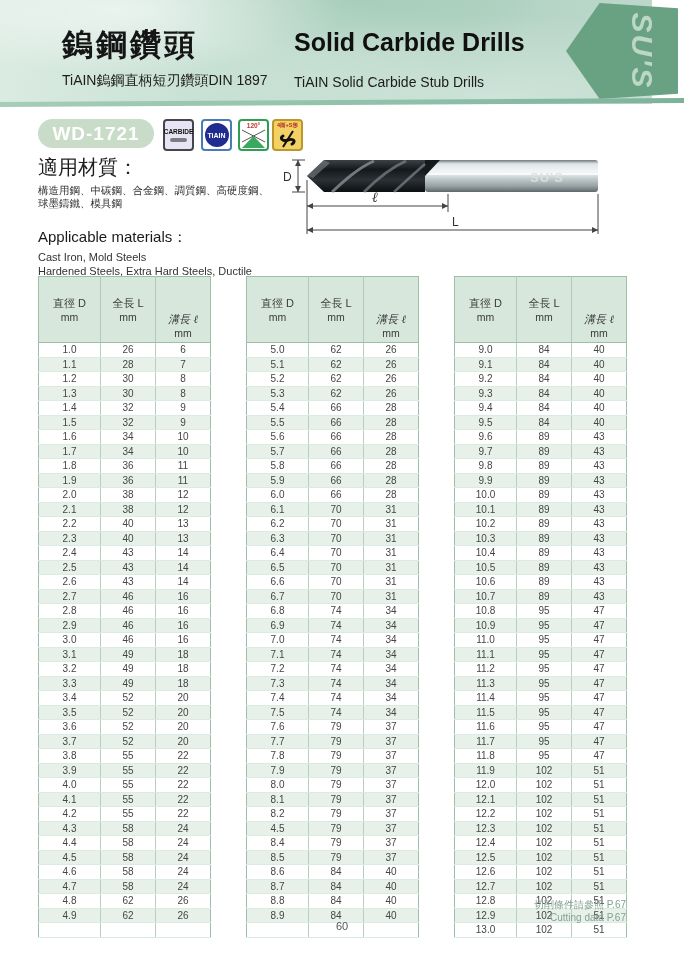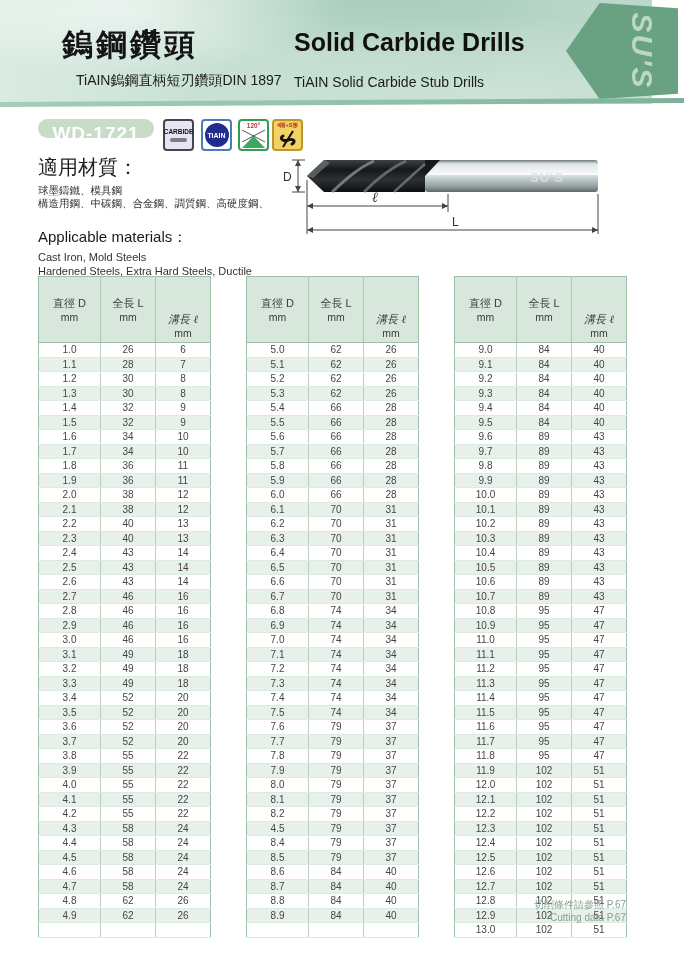--- a/index.html
+++ b/index.html
@@ -12,29 +12,29 @@
   .header::before{content:"";position:absolute;left:0;top:0;width:100%;height:100%;
           background:
             radial-gradient(ellipse 320px 90px at 18% 10%,rgba(255,255,255,.55),rgba(255,255,255,0) 70%),
             radial-gradient(ellipse 420px 120px at 75% 95%,rgba(255,255,255,.35),rgba(255,255,255,0) 70%),
             radial-gradient(ellipse 300px 80px at 55% 0%,rgba(143,191,166,.45),rgba(143,191,166,0) 70%);}
   .header-edge{position:absolute;left:0;top:100px;width:684px;height:5px;
           background:linear-gradient(90deg,#a5cdb8,#8fc0a9 60%,#7db29a);transform:skewY(-0.35deg);}
   .title-zh{position:absolute;left:62px;top:24px;font-size:31px;font-weight:bold;color:#151515;
             letter-spacing:3px;font-family:"DejaVu Serif",serif;}
   .title-en{position:absolute;left:294px;top:28px;font-size:25px;font-weight:bold;color:#101010;}
-  .sub-zh{position:absolute;left:76px;top:72px;font-size:14px;color:#1c1c1c;}
+  .sub-zh{position:absolute;left:62px;top:72px;font-size:14px;color:#1c1c1c;}
   .sub-en{position:absolute;left:294px;top:74px;font-size:14px;color:#1c1c1c;}
   .brand-hex{position:absolute;right:-26px;top:0px;width:112px;height:102px;background:#69a183;
              clip-path:polygon(0% 50%,30% 3%,100% 8%,100% 92%,30% 97%);}
   .brand-hex span{position:absolute;left:38px;top:50%;transform:translateY(-50%) rotate(90deg);
              font-size:30px;font-weight:bold;font-style:italic;color:#bcd7c5;letter-spacing:2px;}
 
   
-  .pill{position:absolute;left:38px;top:119px;width:116px;height:19px;border-radius:15px;
+  .pill{position:absolute;left:38px;top:119px;width:116px;height:29px;border-radius:15px;
         background:#c9dcc8;color:#ffffff;font-weight:bold;font-size:19px;text-align:center;
         line-height:29px;letter-spacing:1px;}
   .ibox{position:absolute;top:119px;width:31px;height:32px;border-radius:4px;box-sizing:border-box;
         display:flex;flex-direction:column;align-items:center;justify-content:center;}
   .ibox.carbide{left:163px;border:2px solid #45454f;background:#e7e5f3;}
   .ibox.carbide .lbl{font-size:6.5px;font-weight:bold;color:#111;}
   .ibox.carbide .bar{width:17px;height:4px;border-radius:2px;background:#7c7c84;margin-top:3px;}
   .ibox.tialn{left:201px;border:2px solid #4a7cb8;background:#fff;}
   .ibox.tialn .circ{width:24px;height:24px;border-radius:50%;background:#202d8e;
         display:flex;align-items:center;justify-content:center;}
@@ -110,22 +110,22 @@
   <div class="ibox grind">
     <span class="lbl">4面+S形</span>
     <svg width="20" height="20" viewBox="0 0 20 20">
       <line x1="15" y1="2" x2="5" y2="18" stroke="#111" stroke-width="2"></line>
       <path d="M5,7 C1,9 5,13 10,11 C16,9 18,13 14,15" fill="none" stroke="#111" stroke-width="3" stroke-linecap="round"></path>
     </svg>
   </div>
 
   <div class="materials">
     <div class="mat-h-zh">適用材質：</div>
+    <div class="mat-zh">構造用鋼、中碳鋼、合金鋼、調質鋼、高硬度鋼、</div>
     <div class="mat-zh">球墨鑄鐵、模具鋼</div>
-    <div class="mat-zh">構造用鋼、中碳鋼、合金鋼、調質鋼、高硬度鋼、</div>
     <div class="mat-h-en">Applicable materials：</div>
     <div class="mat-en">Cast Iron, Mold Steels</div>
     <div class="mat-en">Hardened Steels, Extra Hard Steels, Ductile</div>
   </div>
 
   <svg style="position:absolute;left:282px;top:146px;" width="398" height="118" viewBox="0 0 398 118">
     <defs>
       <linearGradient id="shankG" x1="0" y1="0" x2="0" y2="1">
         <stop offset="0" stop-color="#6f797c"></stop>
         <stop offset="0.12" stop-color="#dfe5e6"></stop>
@@ -866,14 +866,15 @@
           <td>102</td>
           <td>51</td>
         </tr>
       </tbody>
   </table>
 
   <div class="cut-note">
     <div>切削條件請參照 P.67</div>
     <div>Cutting data P.67</div>
   </div>
+  <div class="page-num">60</div>
 
 </div>
 
 </body></html>

